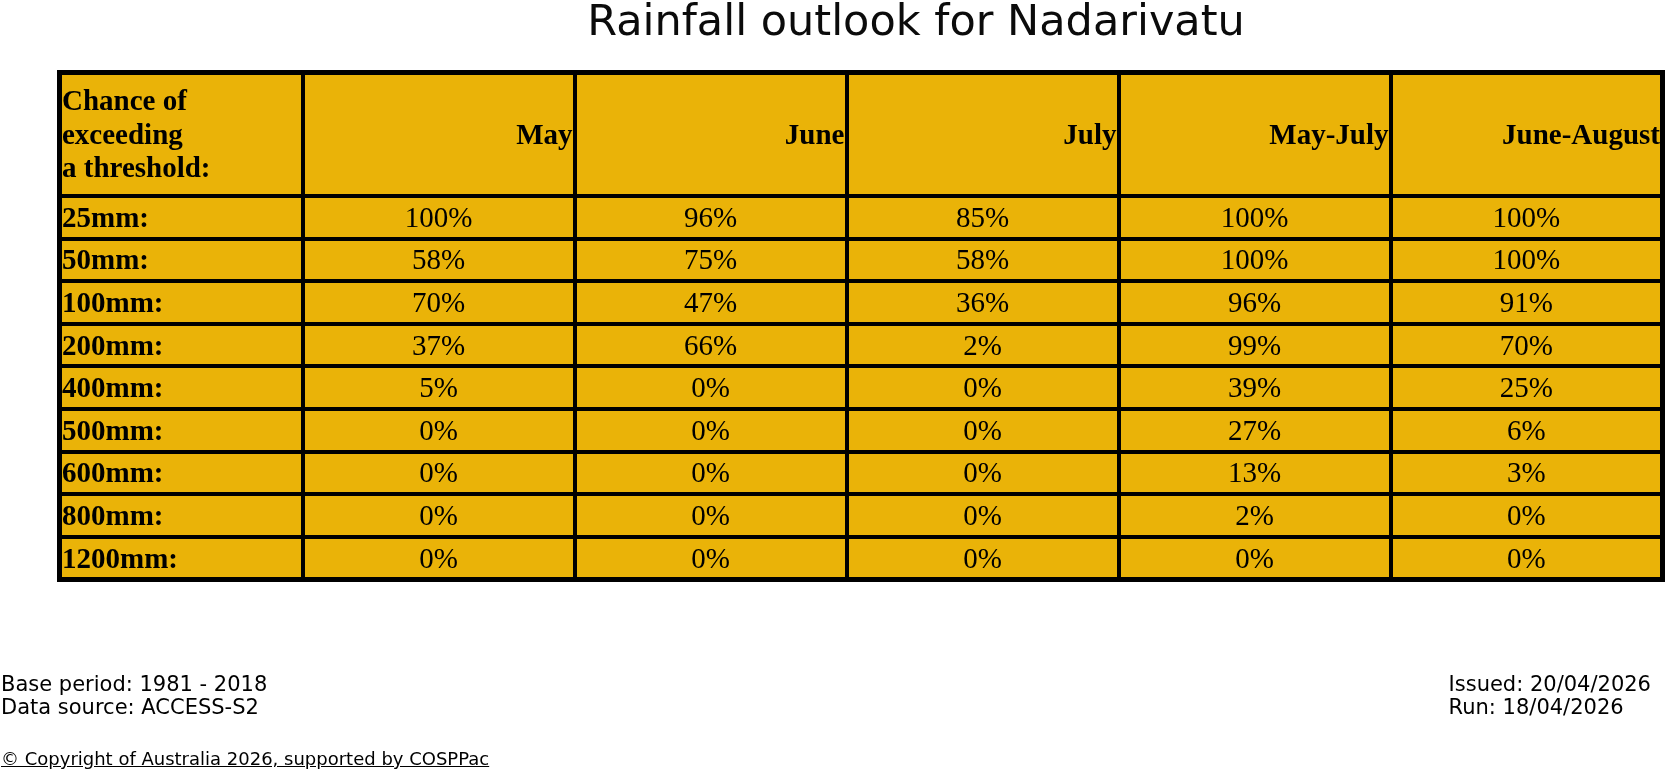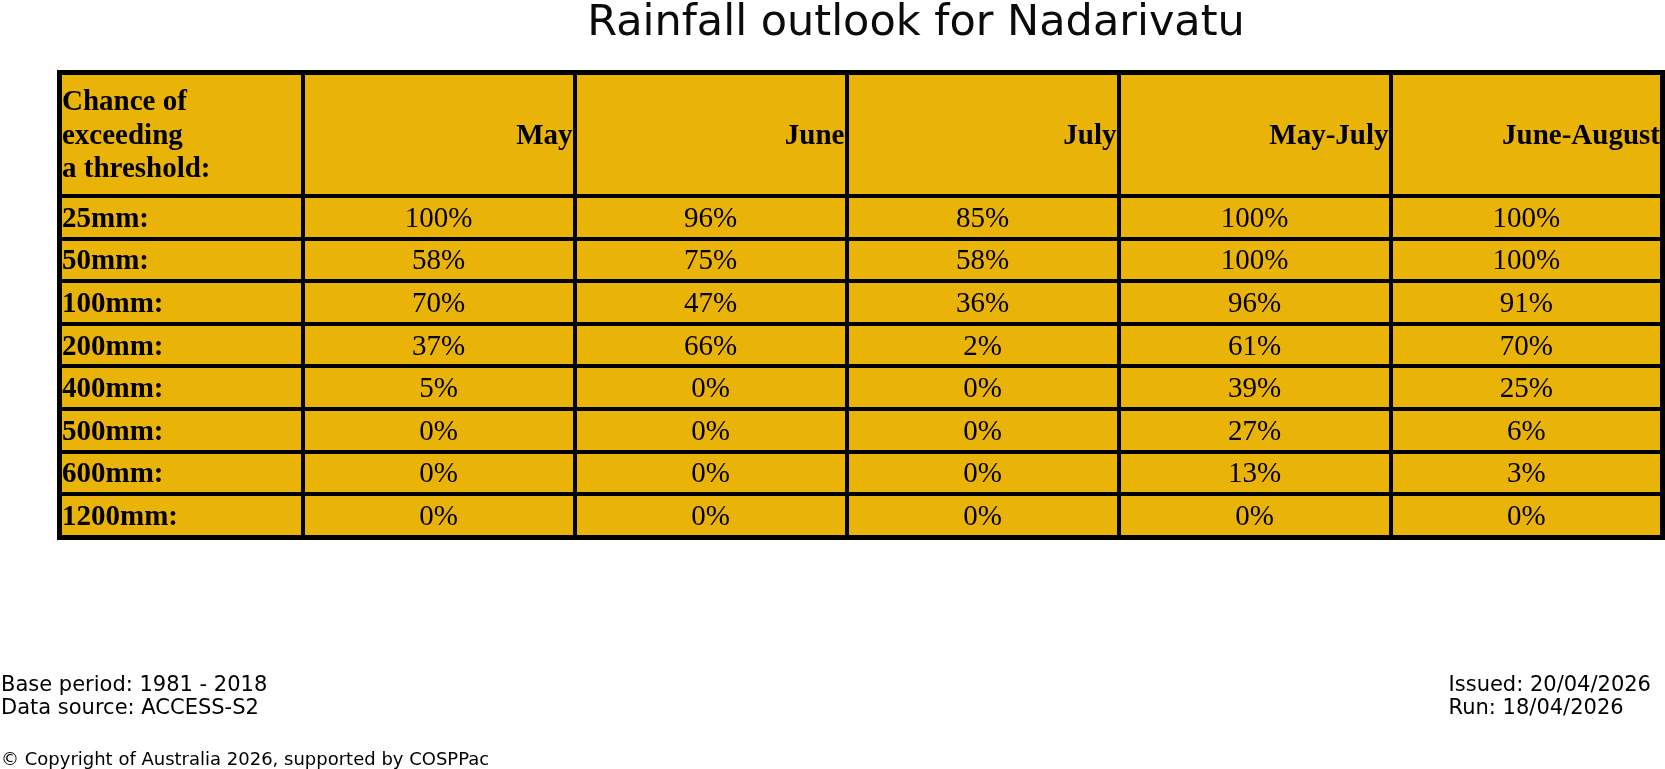--- a/index.html
+++ b/index.html
@@ -83,20 +83,21 @@
     font-size: 21px;
     line-height: 23px;
     text-align: left;
   }
   .copyright {
     position: absolute;
     left: 1px;
     top: 749px;
     font-size: 18px;
     line-height: 19px;
+    text-decoration: underline;
   }
 </style>
 </head>
 <body>
 
 <div class="page-title">Rainfall outlook for Nadarivatu</div>
 
 <table class="outlook">
   <colgroup>
     <col style="width:243px">
@@ -143,21 +144,21 @@
       <td>47%</td>
       <td>36%</td>
       <td>96%</td>
       <td>91%</td>
     </tr>
     <tr>
       <th>200mm:</th>
       <td>37%</td>
       <td>66%</td>
       <td>2%</td>
-      <td>61%</td>
+      <td>99%</td>
       <td>70%</td>
     </tr>
     <tr>
       <th>400mm:</th>
       <td>5%</td>
       <td>0%</td>
       <td>0%</td>
       <td>39%</td>
       <td>25%</td>
     </tr>
@@ -169,20 +170,28 @@
       <td>27%</td>
       <td>6%</td>
     </tr>
     <tr>
       <th>600mm:</th>
       <td>0%</td>
       <td>0%</td>
       <td>0%</td>
       <td>13%</td>
       <td>3%</td>
+    </tr>
+    <tr>
+      <th>800mm:</th>
+      <td>0%</td>
+      <td>0%</td>
+      <td>0%</td>
+      <td>2%</td>
+      <td>0%</td>
     </tr>
     <tr>
       <th>1200mm:</th>
       <td>0%</td>
       <td>0%</td>
       <td>0%</td>
       <td>0%</td>
       <td>0%</td>
     </tr>
   </tbody>

